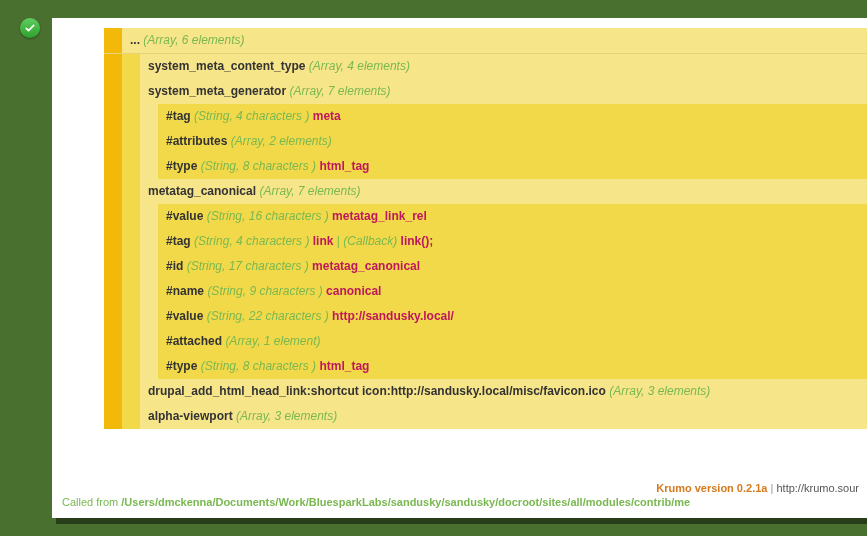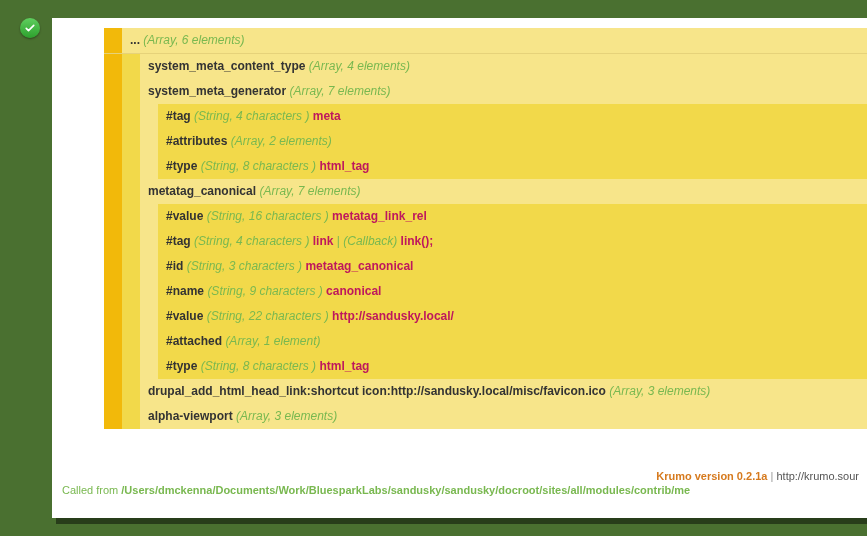--- a/index.html
+++ b/index.html
@@ -73,21 +73,21 @@
 .bg-p { background: #f7e58a; }
 .bg-y { background: #f2d94a; }
 .key { font-weight: bold; color: #333; }
 .meta { color: #79b850; font-style: italic; }
 .val { color: #be185d; font-weight: bold; font-style: normal; }
 .sep { color: #79b850; }
 .cb { color: #79b850; font-style: italic; }
 
 .footer {
   position: absolute;
-  left: 0; right: 0; bottom: 16px;
+  left: 0; right: 0; bottom: 4px;
   padding: 6px 8px 6px 10px;
   background: #fff;
   font-size: 11px;
   white-space: nowrap;
   overflow: hidden;
 }
 .footer .ver-line { text-align: right; padding-bottom: 2px; }
 .ver { color: #d67a1e; font-weight: bold; }
 .pipe { color: #999; }
 .url { color: #555; }
@@ -171,21 +171,21 @@
           <div class="bseg p"></div>
         </div>
         <div class="content bg-y"><span class="key">#tag</span> <span class="meta">(String, 4 characters )</span> <span class="val">link</span><span class="sep"> | </span><span class="cb">(Callback)</span><span class="val"> link();</span></div>
       </div>
       <div class="row">
         <div class="bar ind">
           <div class="bseg o"></div>
           <div class="bseg y"></div>
           <div class="bseg p"></div>
         </div>
-        <div class="content bg-y"><span class="key">#id</span> <span class="meta">(String, 3 characters )</span> <span class="val">metatag_canonical</span></div>
+        <div class="content bg-y"><span class="key">#id</span> <span class="meta">(String, 17 characters )</span> <span class="val">metatag_canonical</span></div>
       </div>
       <div class="row">
         <div class="bar ind">
           <div class="bseg o"></div>
           <div class="bseg y"></div>
           <div class="bseg p"></div>
         </div>
         <div class="content bg-y"><span class="key">#name</span> <span class="meta">(String, 9 characters )</span> <span class="val">canonical</span></div>
       </div>
       <div class="row">

